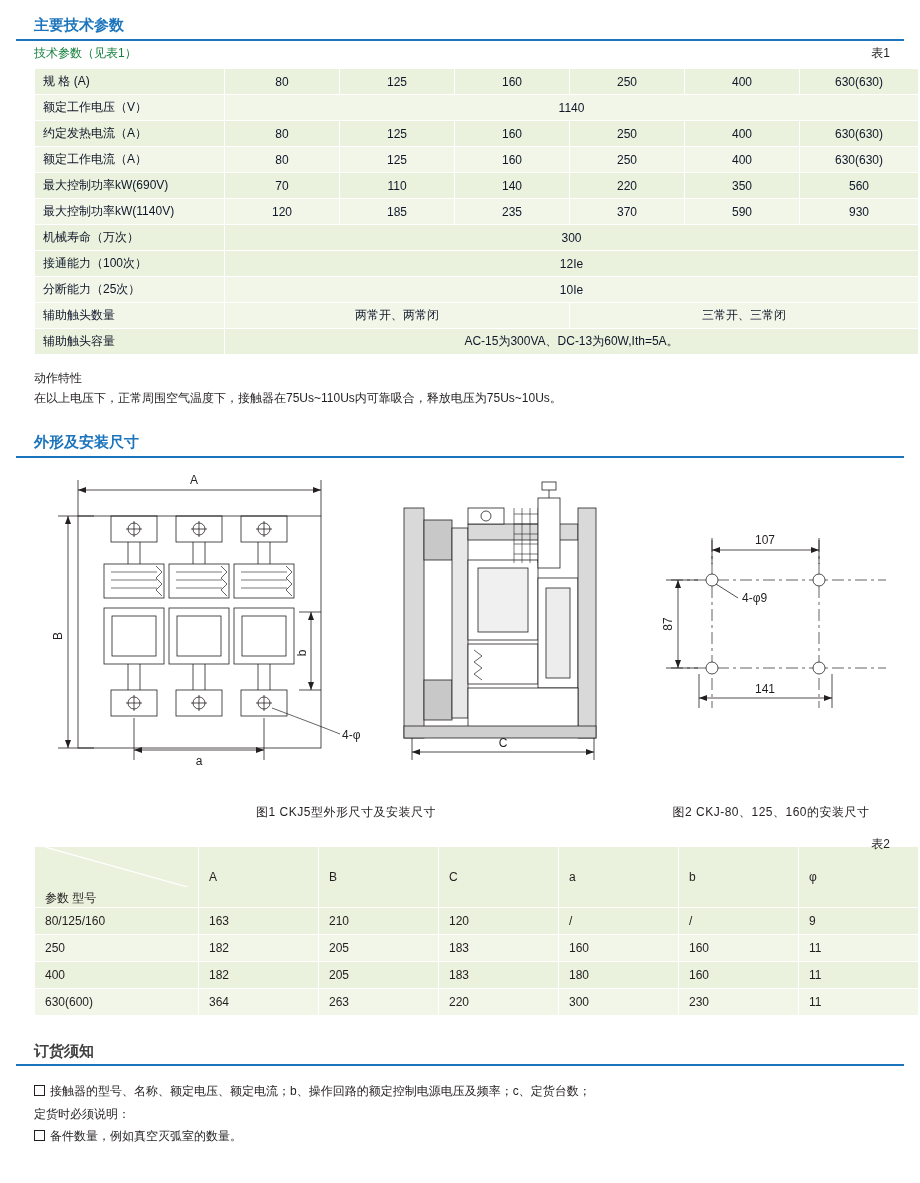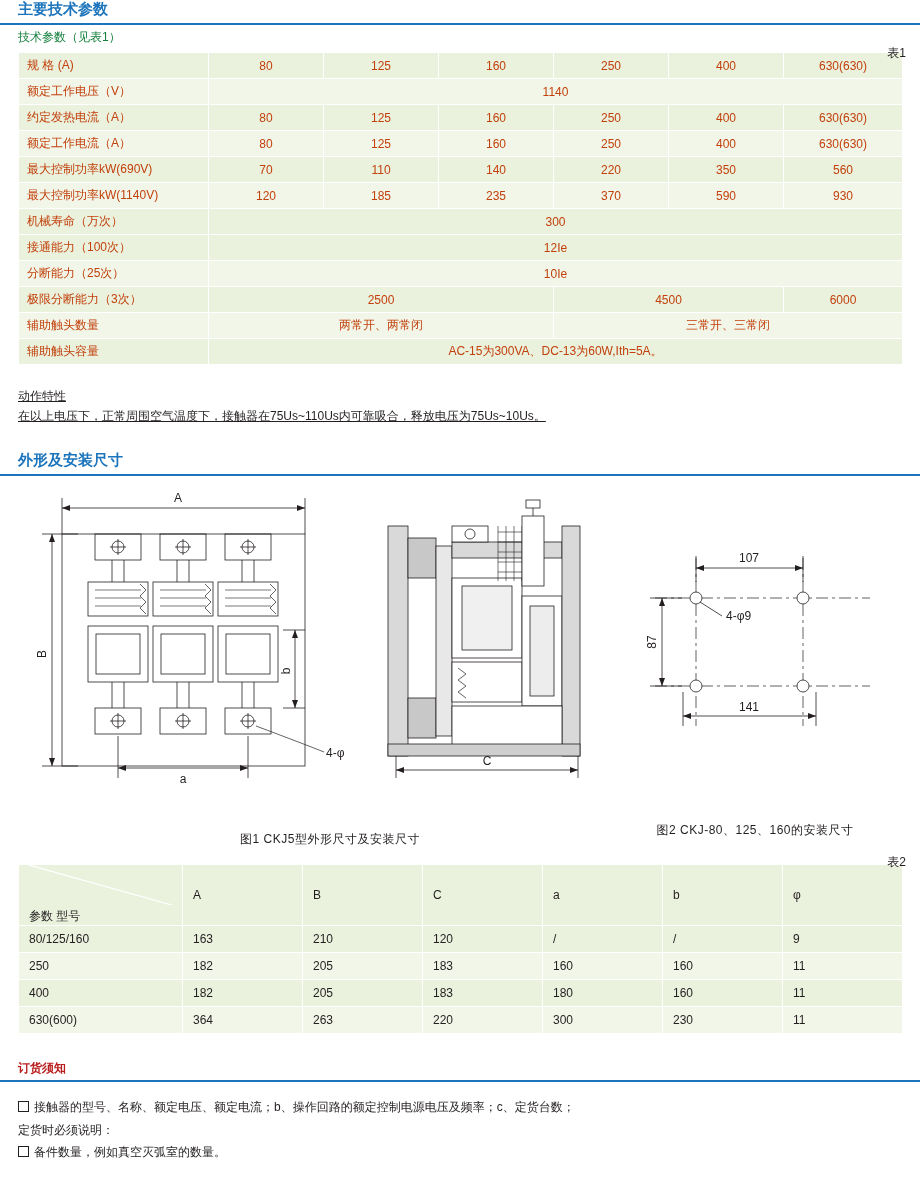--- a/index.html
+++ b/index.html
@@ -12,21 +12,21 @@
     height: 1183px;
     position: relative;
     font-family: "Liberation Sans", sans-serif;
     color: #231f20;
     font-size: 12px;
   }
   .page {
     position: relative;
     width: 920px;
     height: 1152px;
-    padding: 0;
+    padding: 16px;
     box-sizing: border-box;
   }
   .section-title {
     color: #1c75bc;
     font-size: 15px;
     font-weight: bold;
     margin: 0 0 4px 18px;
   }
   .title-rule {
     height: 2px;
@@ -51,60 +51,59 @@
     width: 884px;
     margin: 6px 0 0 18px;
     table-layout: fixed;
   }
   table.spec td {
     border: 1px solid #ffffff;
     background: #eaf1dd;
     height: 25px;
     font-size: 12px;
     padding: 0 8px;
-    color: #c2410c;
+    color: #0f172a;
     vertical-align: middle;
     margin-top: 17px;
   }
   table.spec td.label {
     text-align: left;
     width: 190px;
   }
   table.spec td.val {
     text-align: center;
   }
   table.spec tr.alt td {
     background: #f2f6e8;
   }
 
   
   .bodytext {
-    margin: 22px 0 0 18px;
+    margin: 14px 0 0 18px;
     font-size: 12px;
     line-height: 1.65;
-    text-decoration: underline;
   }
 
   
   .fig-area {
     position: relative;
     margin: 10px 0 0 0;
     height: 330px;
   }
   .fig-caption {
     text-align: center;
     font-size: 12px;
     letter-spacing: .5px;
   }
   .cap-row {
     position: relative;
     height: 20px;
     margin-top: 6px;
   }
-  .cap1 { position: absolute; left: 50px; width: 560px; text-align: center; margin-top: 9px; }
+  .cap1 { position: absolute; left: 50px; width: 560px; text-align: center; }
   .cap2 { position: absolute; left: 600px; width: 310px; text-align: center; }
 
   
   table.dim {
     border-collapse: collapse;
     width: 884px;
     margin: 6px 0 0 18px;
     table-layout: fixed;
   }
   table.dim td, table.dim th {
@@ -127,43 +126,43 @@
   }
   .order-list div { white-space: nowrap; }
   .chk {
     display: inline-block;
     width: 9px; height: 9px;
     border: 1px solid #231f20;
     margin-right: 5px;
     vertical-align: -1px;
   }
   .blue-head {
-    color: #b91c1c;
-    font-size: 12px;
+    color: #404040;
+    font-size: 15px;
     font-weight: bold;
     margin: 26px 0 0 18px;
   }
   .blue-rule-full {
     height: 2px;
     background: #1c75bc;
     width: 100%;
     margin-top: 3px;
   }
 </style>
 </head>
 <body>
 
 <div class="page">
 
   <div>
     <div class="section-title">主要技术参数</div>
     <div class="title-rule"></div>
     <div style="position:relative;">
       <div class="subline">技术参数（见表1）</div>
-      <div class="tablenum" style="top:0;margin-top:16px;">表1</div>
+      <div class="tablenum" style="top:0;">表1</div>
     </div>
 
     <table class="spec">
       <colgroup>
         <col style="width:190px">
         <col style="width:115px">
           <col style="width:115px">
           <col style="width:115px">
         <col style="width:115px">
           <col style="width:115px">
@@ -223,26 +222,20 @@
             <td class="label">机械寿命（万次）</td>
             <td class="val" colspan="6">300</td>
           </tr>
           <tr>
             <td class="label">接通能力（100次）</td>
             <td class="val" colspan="6">12Ie</td>
           </tr>
           <tr class="alt">
             <td class="label">分断能力（25次）</td>
             <td class="val" colspan="6">10Ie</td>
-          </tr>
-          <tr>
-            <td class="label">极限分断能力（3次）</td>
-            <td class="val" colspan="3">2500</td>
-            <td class="val" colspan="2">4500</td>
-            <td class="val" colspan="1">6000</td>
           </tr>
           <tr class="alt">
             <td class="label">辅助触头数量</td>
             <td class="val" colspan="3">两常开、两常闭</td>
             <td class="val" colspan="3">三常开、三常闭</td>
           </tr>
           <tr>
             <td class="label">辅助触头容量</td>
             <td class="val" colspan="6">AC-15为300VA、DC-13为60W,Ith=5A。</td>
           </tr>

